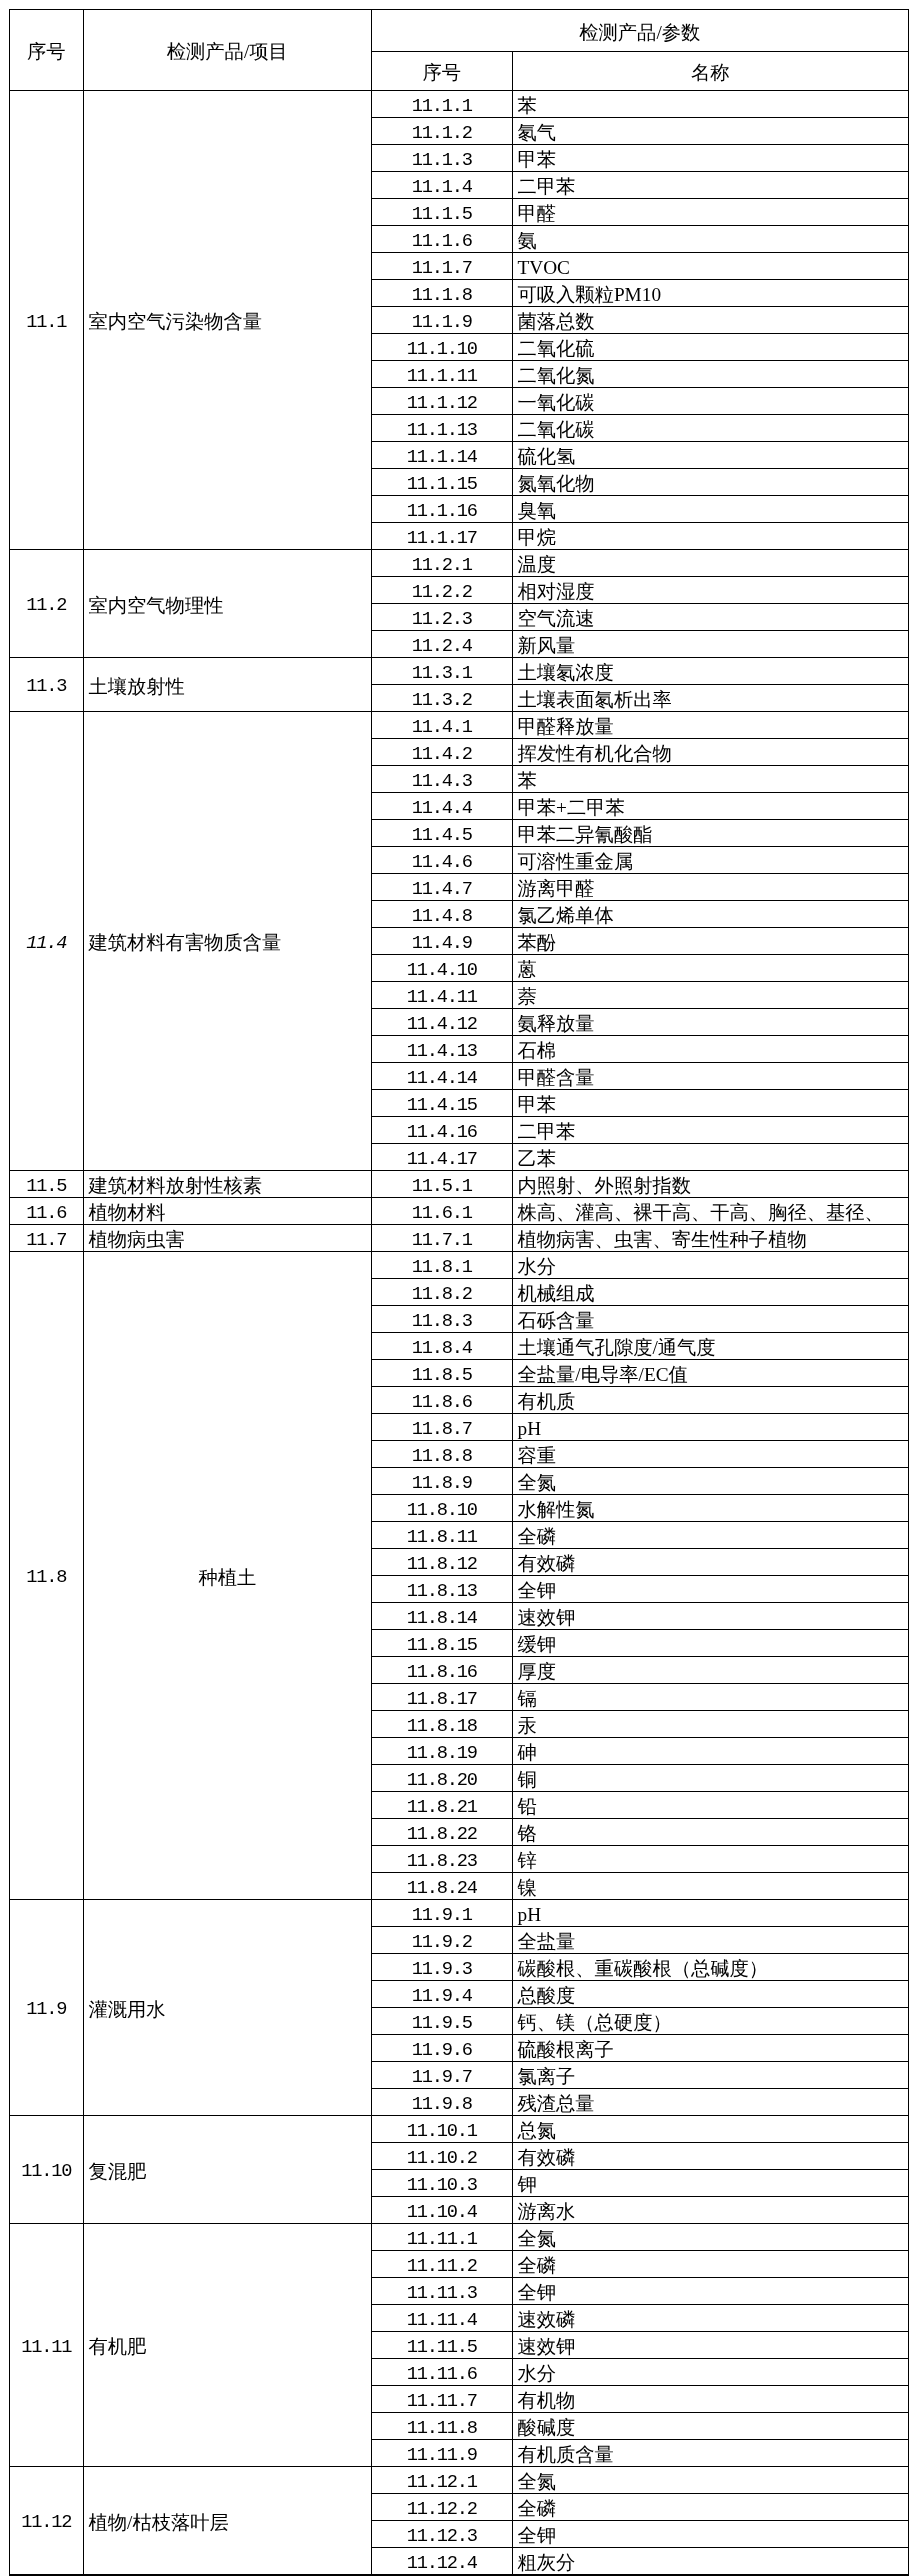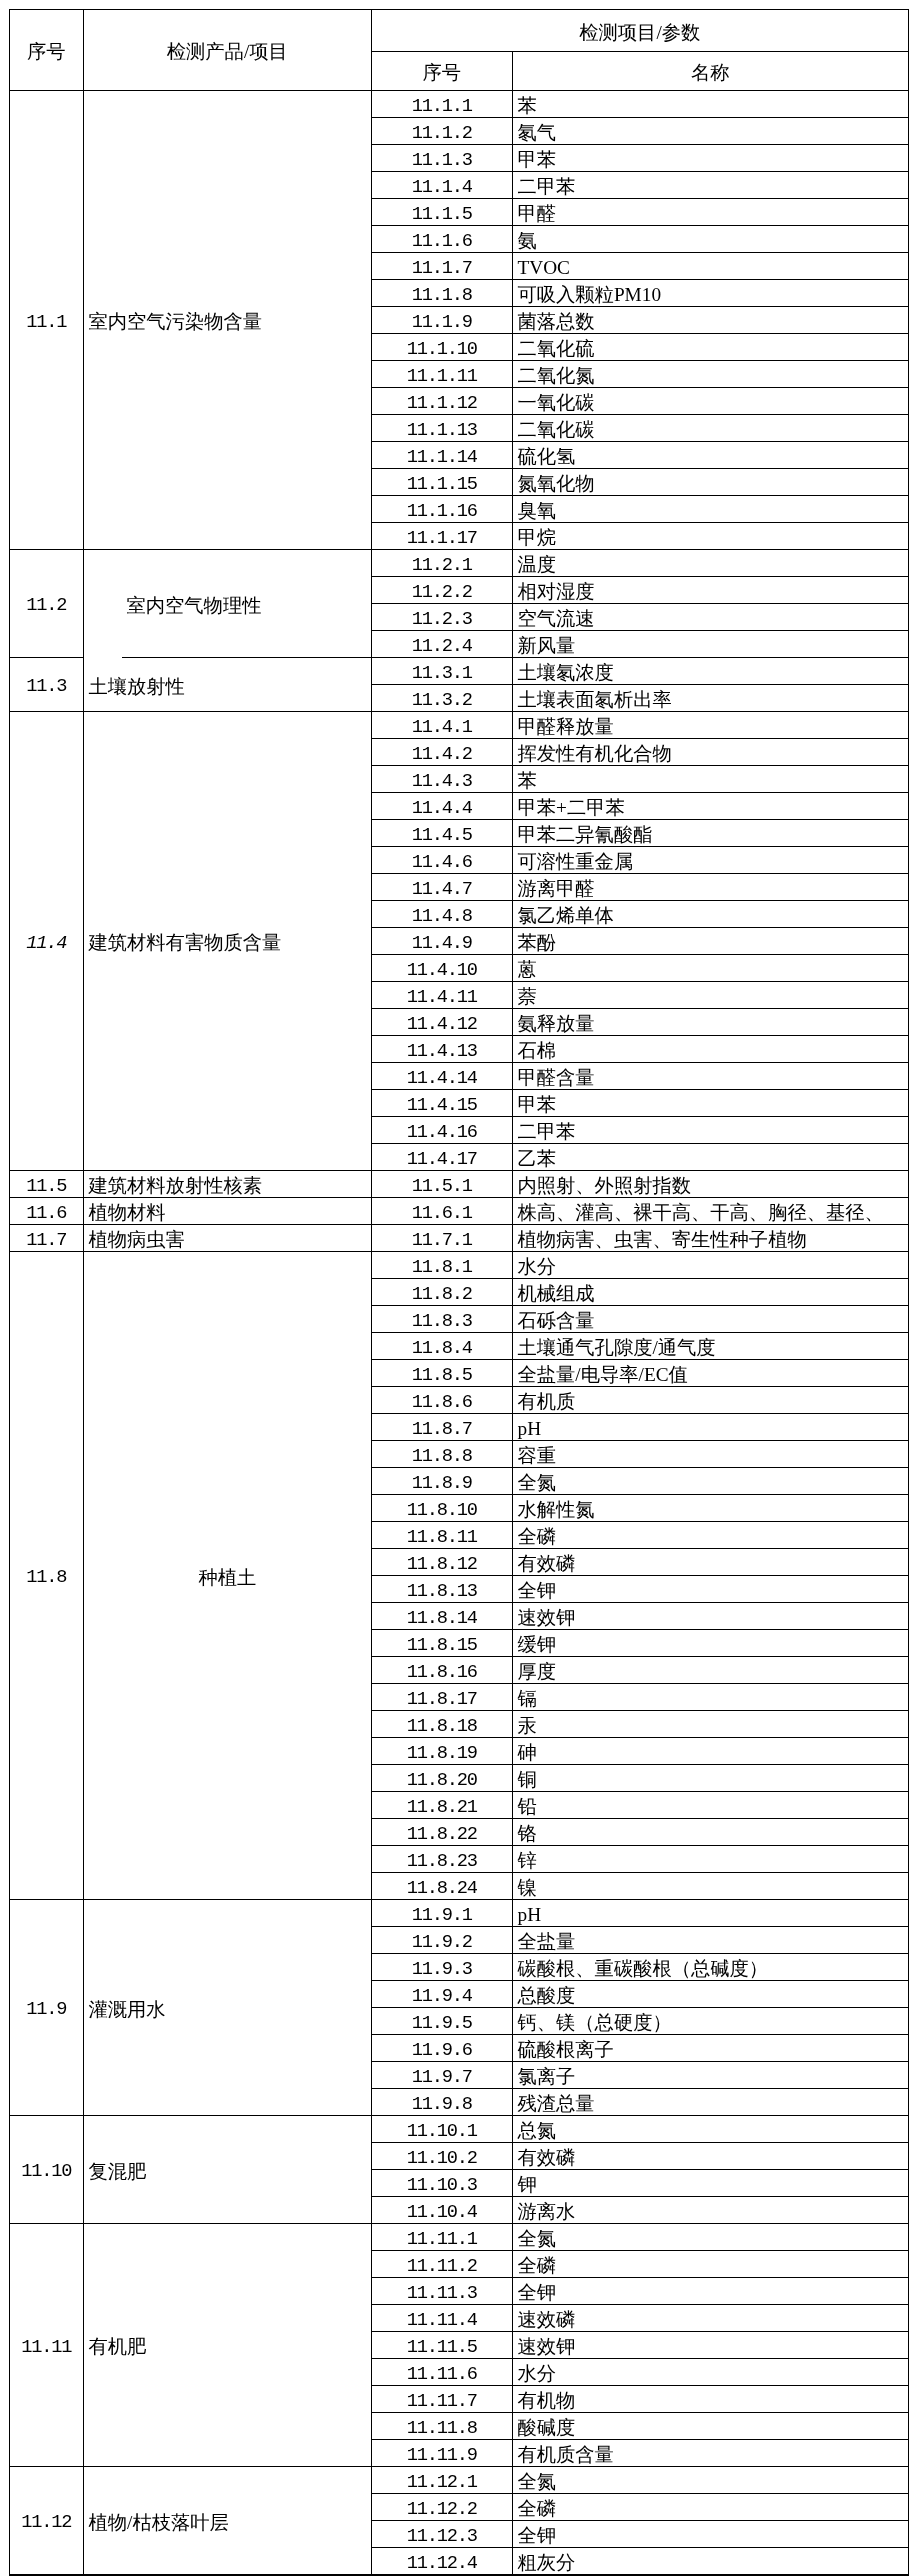--- a/index.html
+++ b/index.html
@@ -36,21 +36,21 @@
     }
   </style>
 </head>
 <body>
 
 <div class="sheet">
 
   <div class="hdr-row">
     <div class="c hdr" style="grid-row: span 2;">序号</div>
     <div class="c hdr" style="grid-row: span 2; text-align: center;">检测产品/项目</div>
-    <div class="c hdr" style="grid-column: span 2;">检测项目/参数</div>
+    <div class="c hdr" style="grid-column: span 2;">检测产品/参数</div>
     <div class="c hdr">序号</div>
     <div class="c hdr">名称</div>
   </div>
 
   <div class="grp">
     <div class="c c1 num" style="grid-row: span 17; font-family: Liberation Mono, monospace;">11.1</div>
     <div class="c c2" style="grid-row: span 17;">室内空气污染物含量</div>
     <div class="row"><div class="c c3 num">11.1.1</div><div class="c c4">苯</div></div>
     <div class="row"><div class="c c3 num">11.1.2</div><div class="c c4">氡气</div></div>
     <div class="row"><div class="c c3 num">11.1.3</div><div class="c c4">甲苯</div></div>
@@ -65,21 +65,21 @@
     <div class="row"><div class="c c3 num">11.1.12</div><div class="c c4">一氧化碳</div></div>
     <div class="row"><div class="c c3 num">11.1.13</div><div class="c c4">二氧化碳</div></div>
     <div class="row"><div class="c c3 num">11.1.14</div><div class="c c4">硫化氢</div></div>
     <div class="row"><div class="c c3 num">11.1.15</div><div class="c c4">氮氧化物</div></div>
     <div class="row"><div class="c c3 num">11.1.16</div><div class="c c4">臭氧</div></div>
     <div class="row"><div class="c c3 num">11.1.17</div><div class="c c4">甲烷</div></div>
   </div>
 
   <div class="grp">
     <div class="c c1 num" style="grid-row: span 4; text-align: right;">11.2</div>
-    <div class="c c2" style="grid-row: span 4; margin-left: 38px;">室内空气物理性</div>
+    <div class="c c2" style="grid-row: span 4;">室内空气物理性</div>
     <div class="row"><div class="c c3 num">11.2.1</div><div class="c c4">温度</div></div>
     <div class="row"><div class="c c3 num">11.2.2</div><div class="c c4">相对湿度</div></div>
     <div class="row"><div class="c c3 num">11.2.3</div><div class="c c4">空气流速</div></div>
     <div class="row"><div class="c c3 num">11.2.4</div><div class="c c4">新风量</div></div>
   </div>
 
   <div class="grp">
     <div class="c c1 num" style="grid-row: span 2;">11.3</div>
     <div class="c c2" style="grid-row: span 2;">土壤放射性</div>
     <div class="row"><div class="c c3 num">11.3.1</div><div class="c c4">土壤氡浓度</div></div>

